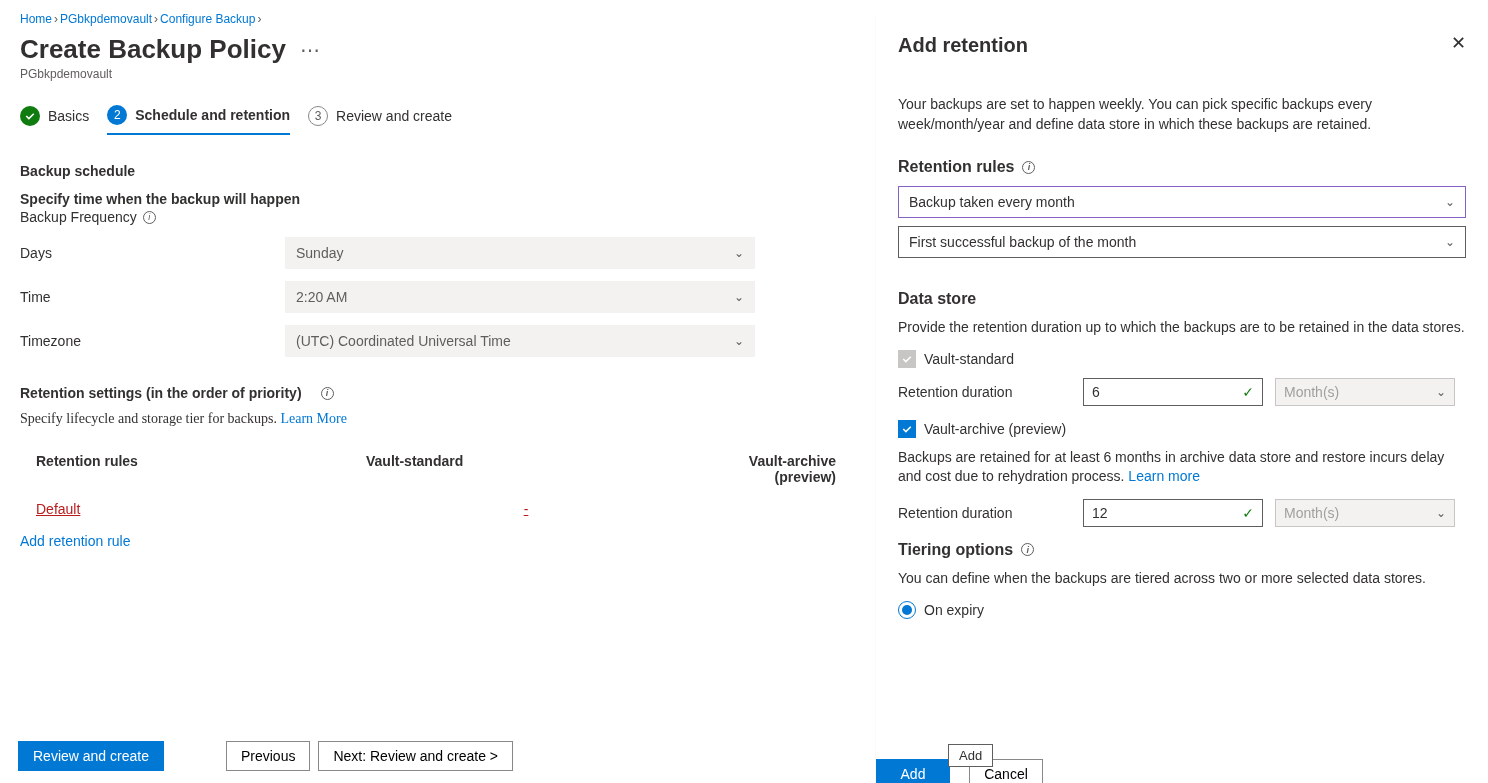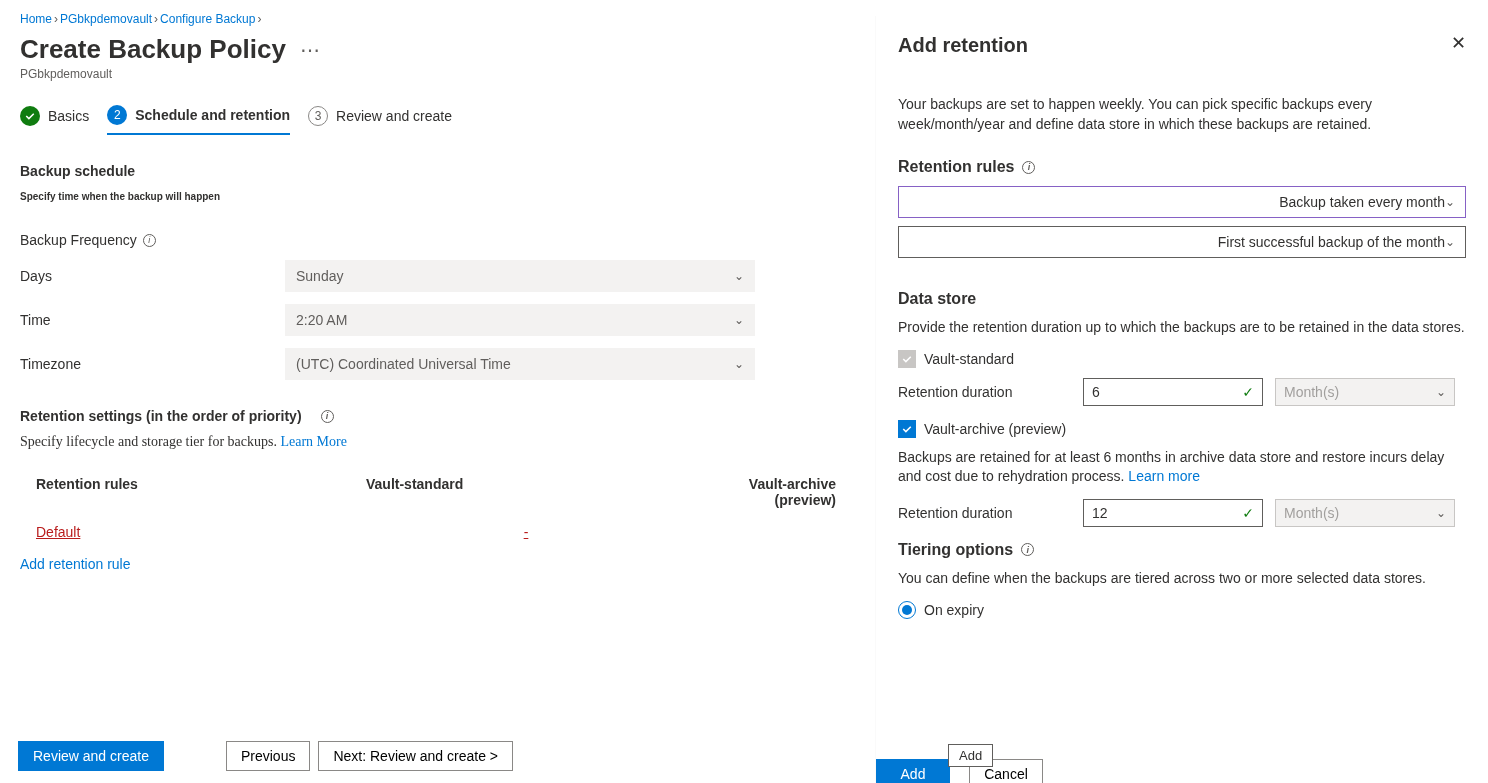--- a/index.html
+++ b/index.html
@@ -51,21 +51,21 @@
       width: 20px; height: 20px; border-radius: 50%;
       display: flex; align-items: center; justify-content: center;
       font-size: 12px;
     }
     .step-circle.done { background: #107c10; color: #fff; }
     .step-circle.active { background: #0078d4; color: #fff; }
     .step-circle.pending { border: 1px solid #8a8886; color: #605e5c; background: #fff; }
     .step-label { font-size: 14px; }
     .step.active .step-label { font-weight: 600; }
     .section-title { font-size: 14px; font-weight: 600; margin-bottom: 12px; }
-    .section-desc { font-size: 10px; font-weight: 600; margin-bottom: 30px; }
+    .section-desc { font-size: 14px; font-weight: 600; margin-bottom: 2px; }
     .form-row {
       display: flex;
       align-items: center;
       margin-bottom: 12px;
     }
     .form-label { width: 265px; font-size: 14px; color: #323130; display: flex; align-items: center; gap: 6px; }
     .info-icon {
       width: 13px; height: 13px; border: 1px solid #605e5c; border-radius: 50%;
       display: inline-flex; align-items: center; justify-content: center;
       font-size: 9px; color: #605e5c; font-style: italic;
@@ -130,21 +130,21 @@
       box-shadow: -1px 0 0 rgba(0,0,0,0.02);
     }
     .panel-title-row { display: flex; justify-content: space-between; align-items: flex-start; margin-bottom: 38px; }
     .panel-title { font-size: 20px; font-weight: 600; }
     .close-x { font-size: 18px; cursor: pointer; line-height: 1; }
     .panel-text { font-size: 14px; margin-bottom: 24px; line-height: 1.4; }
     .panel-section-title { font-size: 16px; font-weight: 600; margin-bottom: 10px; display: flex; align-items: center; gap: 8px; }
     .dropdown {
       width: 100%; height: 32px;
       border: 1px solid #605e5c;
-      display: flex; align-items: center; justify-content: flex-end;
+      display: flex; align-items: center; justify-content: space-between;
       padding: 0 10px;
       font-size: 14px; cursor: pointer;
       margin-bottom: 8px;
       background: #fff;
     }
     .dropdown.selected { border-color: #8661c5; }
     .panel-desc { font-size: 14px; margin-bottom: 12px; line-height: 1.4; }
     .check-row { display: flex; align-items: center; gap: 8px; margin-bottom: 10px; }
     .chk {
       width: 18px; height: 18px;

